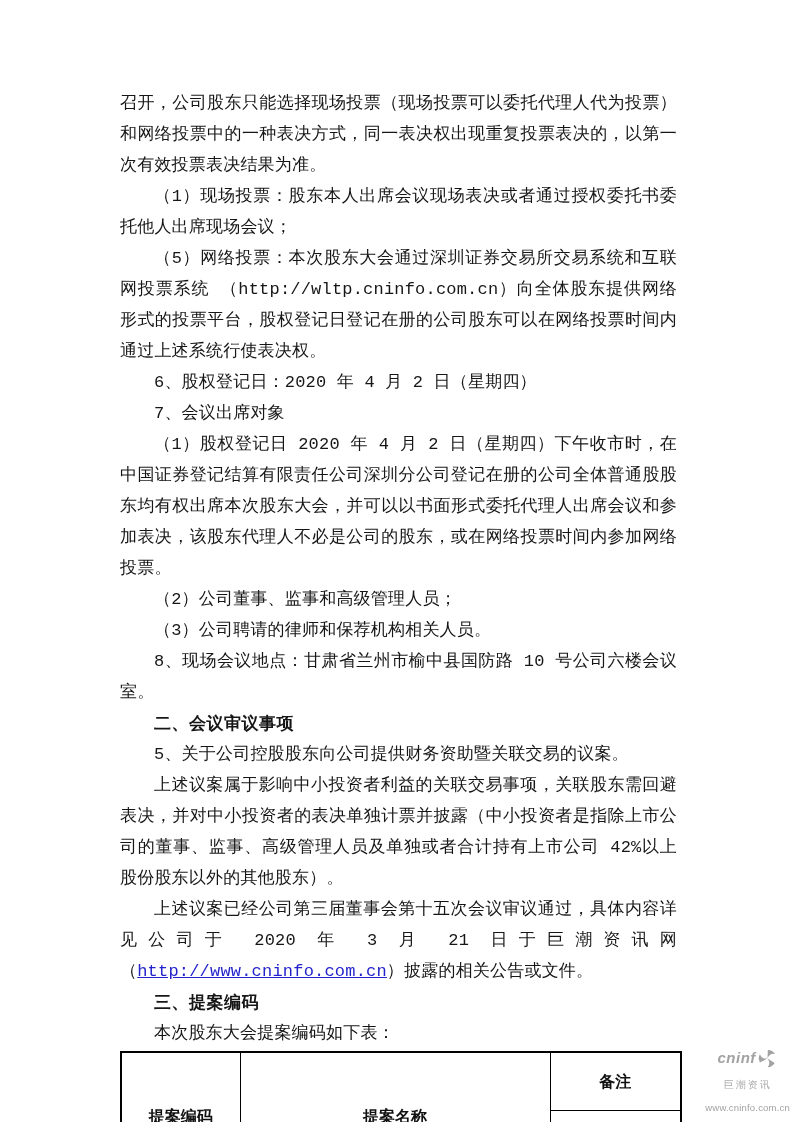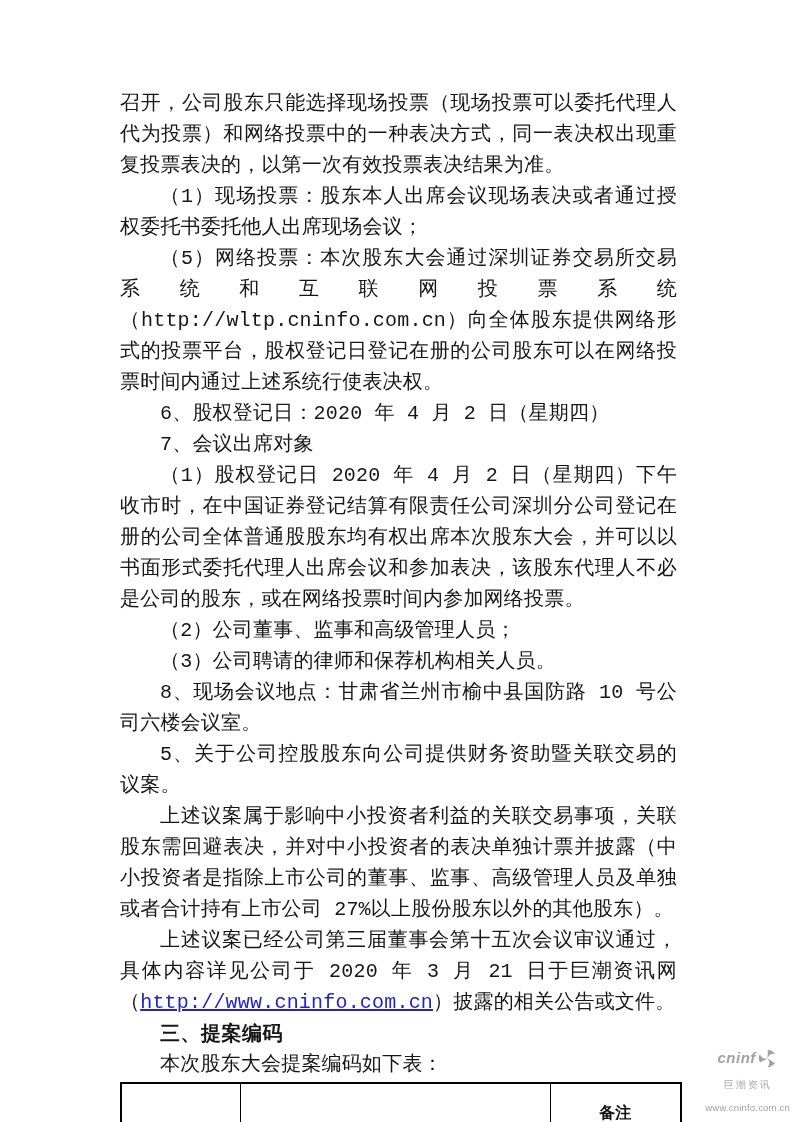--- a/index.html
+++ b/index.html
@@ -18,21 +18,21 @@
     background: #ffffff;
   }
   .doc-body {
     position: absolute;
     left: 120px;
     top: 88px;
     width: 557px;
   }
   .para {
     margin: 0;
-    font-size: 20px;
+    font-size: 17px;
     line-height: 31px;
     text-align: justify;
     letter-spacing: 0.2px;
     font-family: "Liberation Mono", "Liberation Serif", "DejaVu Serif", serif;
   }
   .para.indent { text-indent: 2em; }
   .para.heading {
     font-family: "Liberation Sans", "DejaVu Sans", sans-serif;
     font-weight: bold;
     letter-spacing: 0.5px;
@@ -107,22 +107,23 @@
 
     <p class="para">召开，公司股东只能选择现场投票（现场投票可以委托代理人代为投票）和网络投票中的一种表决方式，同一表决权出现重复投票表决的，以第一次有效投票表决结果为准。</p>
       <p class="para indent">（1）现场投票：股东本人出席会议现场表决或者通过授权委托书委托他人出席现场会议；</p>
       <p class="para indent">（5）网络投票：本次股东大会通过深圳证券交易所交易系统和互联网投票系统 （http://wltp.cninfo.com.cn）向全体股东提供网络形式的投票平台，股权登记日登记在册的公司股东可以在网络投票时间内通过上述系统行使表决权。</p>
       <p class="para indent">6、股权登记日：2020 年 4 月 2 日（星期四）</p>
       <p class="para indent">7、会议出席对象</p>
       <p class="para indent">（1）股权登记日 2020 年 4 月 2 日（星期四）下午收市时，在中国证券登记结算有限责任公司深圳分公司登记在册的公司全体普通股股东均有权出席本次股东大会，并可以以书面形式委托代理人出席会议和参加表决，该股东代理人不必是公司的股东，或在网络投票时间内参加网络投票。</p>
       <p class="para indent">（2）公司董事、监事和高级管理人员；</p>
       <p class="para indent">（3）公司聘请的律师和保荐机构相关人员。</p>
       <p class="para indent">8、现场会议地点：甘肃省兰州市榆中县国防路 10 号公司六楼会议室。</p>
+      <p class="para indent heading">二、会议审议事项</p>
       <p class="para indent">5、关于公司控股股东向公司提供财务资助暨关联交易的议案。</p>
-      <p class="para indent">上述议案属于影响中小投资者利益的关联交易事项，关联股东需回避表决，并对中小投资者的表决单独计票并披露（中小投资者是指除上市公司的董事、监事、高级管理人员及单独或者合计持有上市公司 27%以上股份股东以外的其他股东）。</p>
+      <p class="para indent">上述议案属于影响中小投资者利益的关联交易事项，关联股东需回避表决，并对中小投资者的表决单独计票并披露（中小投资者是指除上市公司的董事、监事、高级管理人员及单独或者合计持有上市公司 42%以上股份股东以外的其他股东）。</p>
       <p class="para indent">上述议案已经公司第三届董事会第十五次会议审议通过，具体内容详见公司于 2020 年 3 月 21 日于巨潮资讯网（<a class="doc-link" href="#">http://www.cninfo.com.cn</a>）披露的相关公告或文件。</p>
       <p class="para indent heading">三、提案编码</p>
       <p class="para indent">本次股东大会提案编码如下表：</p>
       <table class="proposal-table">
       <colgroup>
         <col style="width:119px">
         <col style="width:310px">
         <col style="width:131px">
       </colgroup>
       <tbody>

